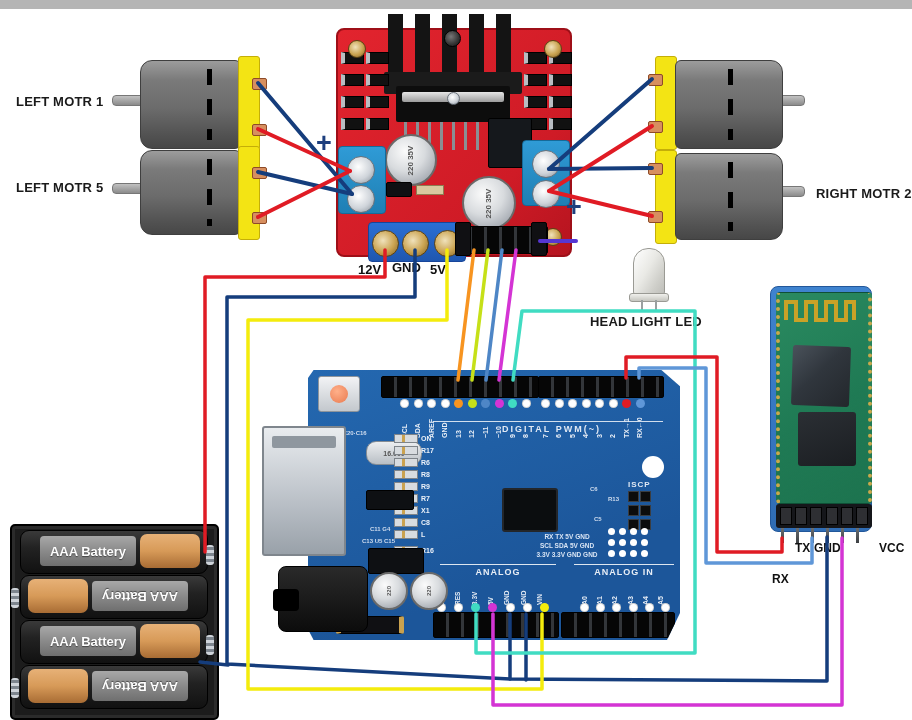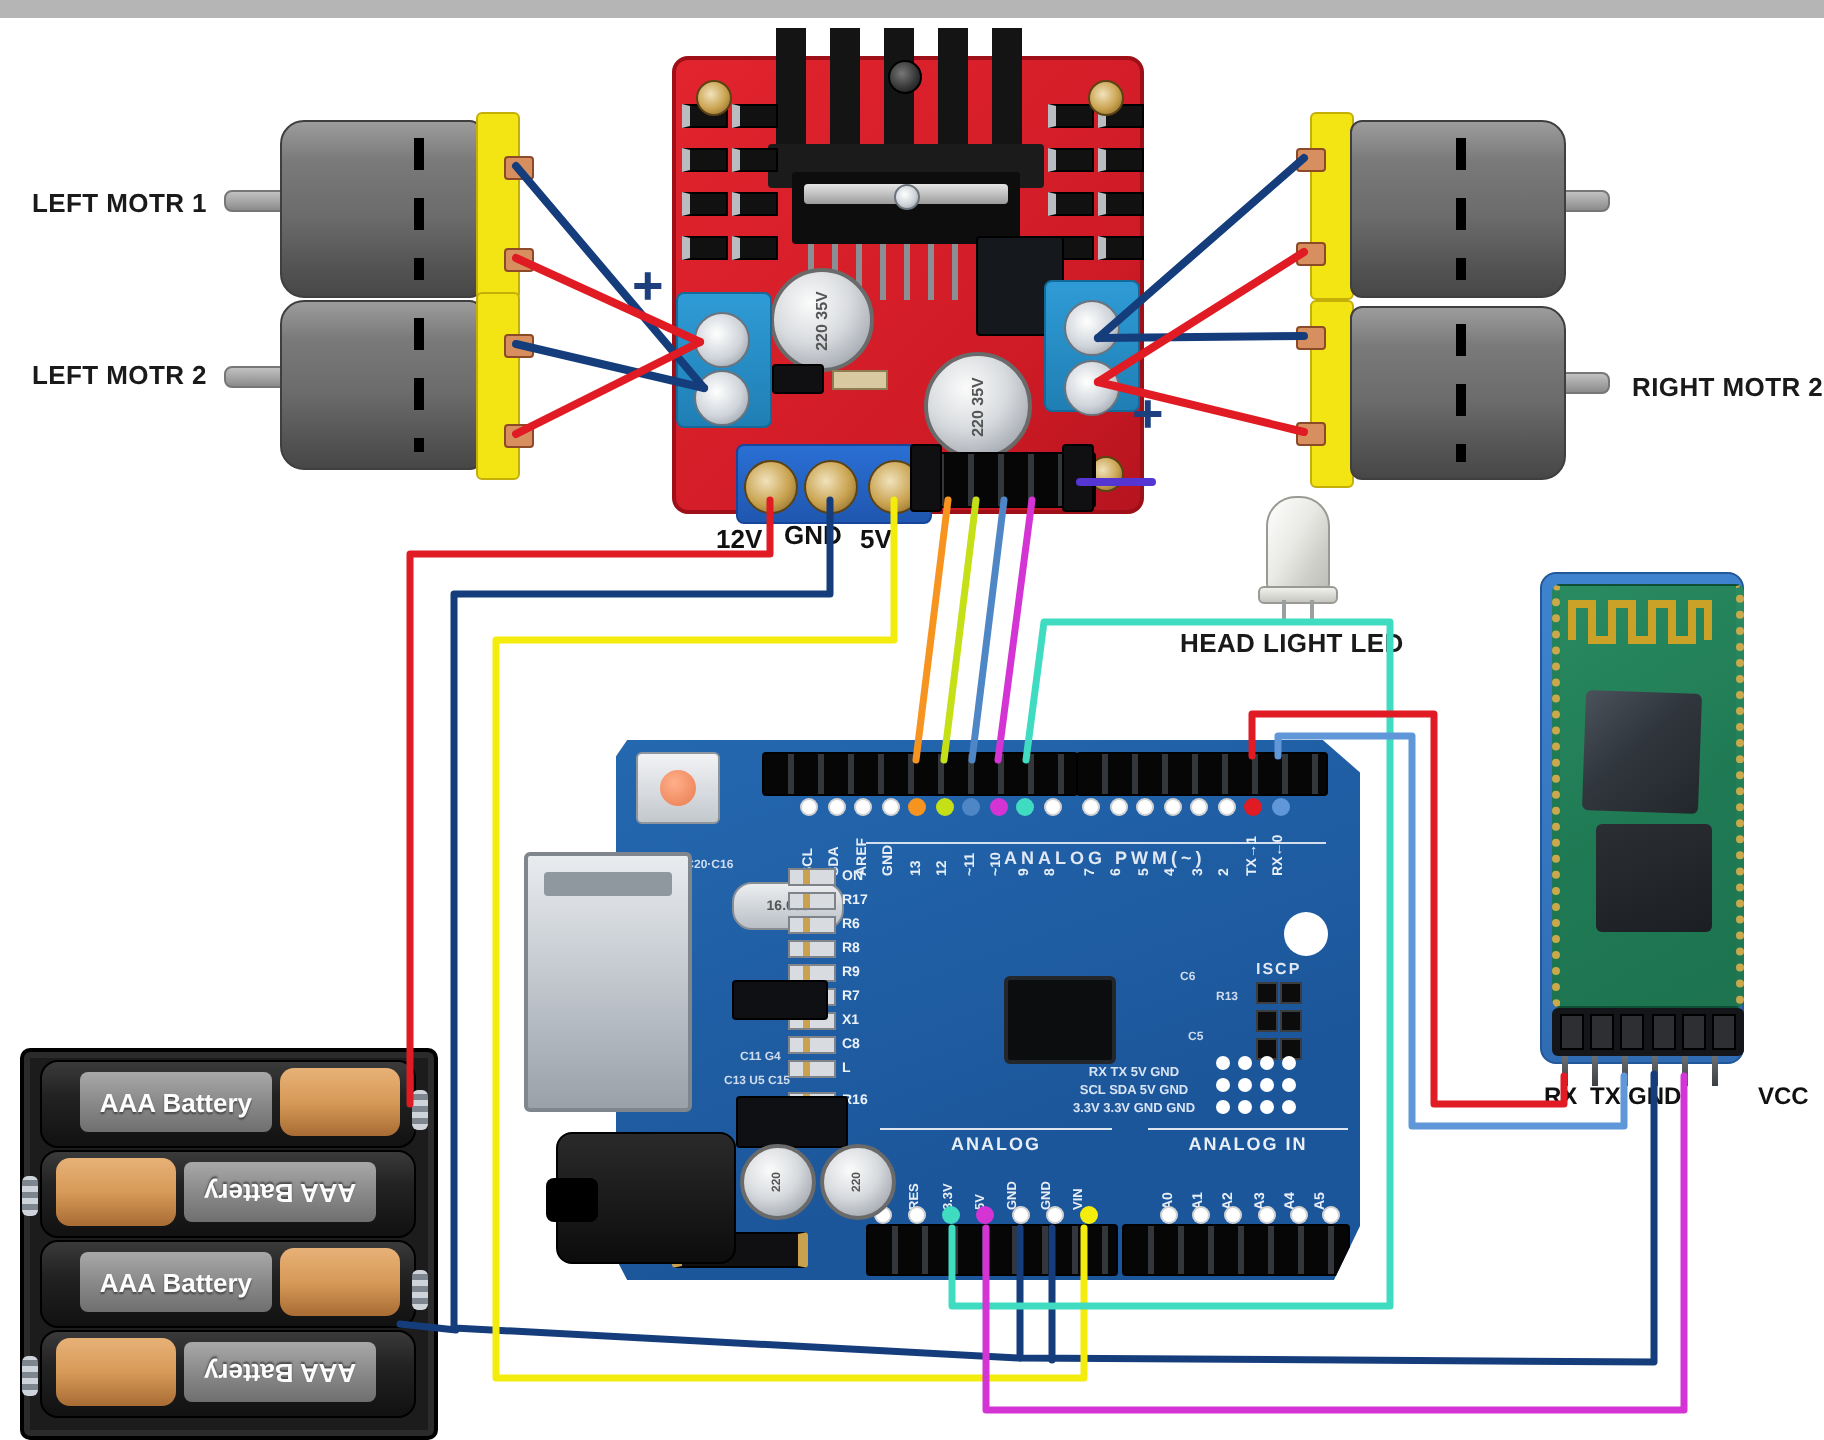--- a/index.html
+++ b/index.html
@@ -100,21 +100,21 @@
   #wires{position:absolute;left:0;top:0;z-index:40;pointer-events:none;}
 </style>
 </head>
 <body>
 
 <div id="stage">
 
   <div class="abs" style="left:0;top:0;width:912px;height:9px;background:var(--top-band);"></div>
 
   <div class="lbl" style="left:16px;top:94px;">LEFT MOTR 1</div>
-  <div class="lbl" style="left:16px;top:180px;">LEFT MOTR 2</div>
+  <div class="lbl" style="left:16px;top:180px;">LEFT MOTR 5</div>
   <div class="lbl" style="left:816px;top:186px;">RIGHT MOTR 2</div>
 
   <div class="shaft" style="left:112px;top:95px;width:30px;"></div>
   <div class="motor-body" style="left:140px;top:60px;width:99px;height:87px;">
     <div class="seam" style="right:28px;top:8px;bottom:8px;"></div>
   </div>
   <div class="gearplate" style="left:238px;top:56px;width:20px;height:92px;"></div>
   <div class="term" style="left:252px;top:78px;"></div>
   <div class="term" style="left:252px;top:124px;"></div>
 
@@ -245,21 +245,21 @@
         <span class="vpin">7</span>
         <span class="vpin">6</span>
         <span class="vpin">5</span>
         <span class="vpin">4</span>
         <span class="vpin">3</span>
         <span class="vpin">2</span>
         <span class="vpin">TX→1</span>
         <span class="vpin">RX←0</span>
       </div>
     <div class="pinline" style="left:125px;top:51px;width:230px;"></div>
-    <div class="cap7" style="left:194px;top:54px;font-size:9px;letter-spacing:2px;">ANALOG PWM(~)</div>
+    <div class="cap7" style="left:194px;top:54px;font-size:9px;letter-spacing:2px;">DIGITAL PWM(~)</div>
     <div class="xtal" style="left:58px;top:71px;width:54px;height:22px;">
       <span>16.000</span>
     </div>
     <div class="cap6" style="left:22px;top:60px;">C21 C20·C16</div>
     <div class="rescol" style="left:86px;top:62px;">
         <div class="resrow">
           <span class="rbox"></span>
           <span class="rlbl">ON</span>
         </div>
         <div class="resrow">
@@ -413,21 +413,21 @@
       <span></span>
       <span></span>
       <span></span>
   </div>
   <div class="btleg" style="left:781px;top:528px;height:15px;"></div>
   <div class="btleg" style="left:796px;top:528px;height:15px;"></div>
   <div class="btleg" style="left:811px;top:528px;height:15px;"></div>
   <div class="btleg" style="left:826px;top:528px;height:15px;"></div>
   <div class="btleg" style="left:841px;top:528px;height:15px;"></div>
   <div class="btleg" style="left:856px;top:528px;height:15px;"></div>
-  <div class="btlbl" style="left:772px;top:541px;">RX</div>
+  <div class="btlbl" style="left:772px;top:572px;">RX</div>
   <div class="btlbl" style="left:795px;top:541px;">TX</div>
   <div class="btlbl" style="left:814px;top:541px;">GND</div>
   <div class="btlbl" style="left:843px;top:541px;padding-left:36px;">VCC</div>
 
   <div class="holder" style="left:10px;top:524px;width:205px;height:192px;"></div>
   <div class="cell" style="left:20px;top:530px;width:186px;">
     <div class="band" style="left:10%;width:52%;">
         <span>AAA Battery</span>
       </div>
     <div class="ccap" style="left:64%;width:32%;"></div>

